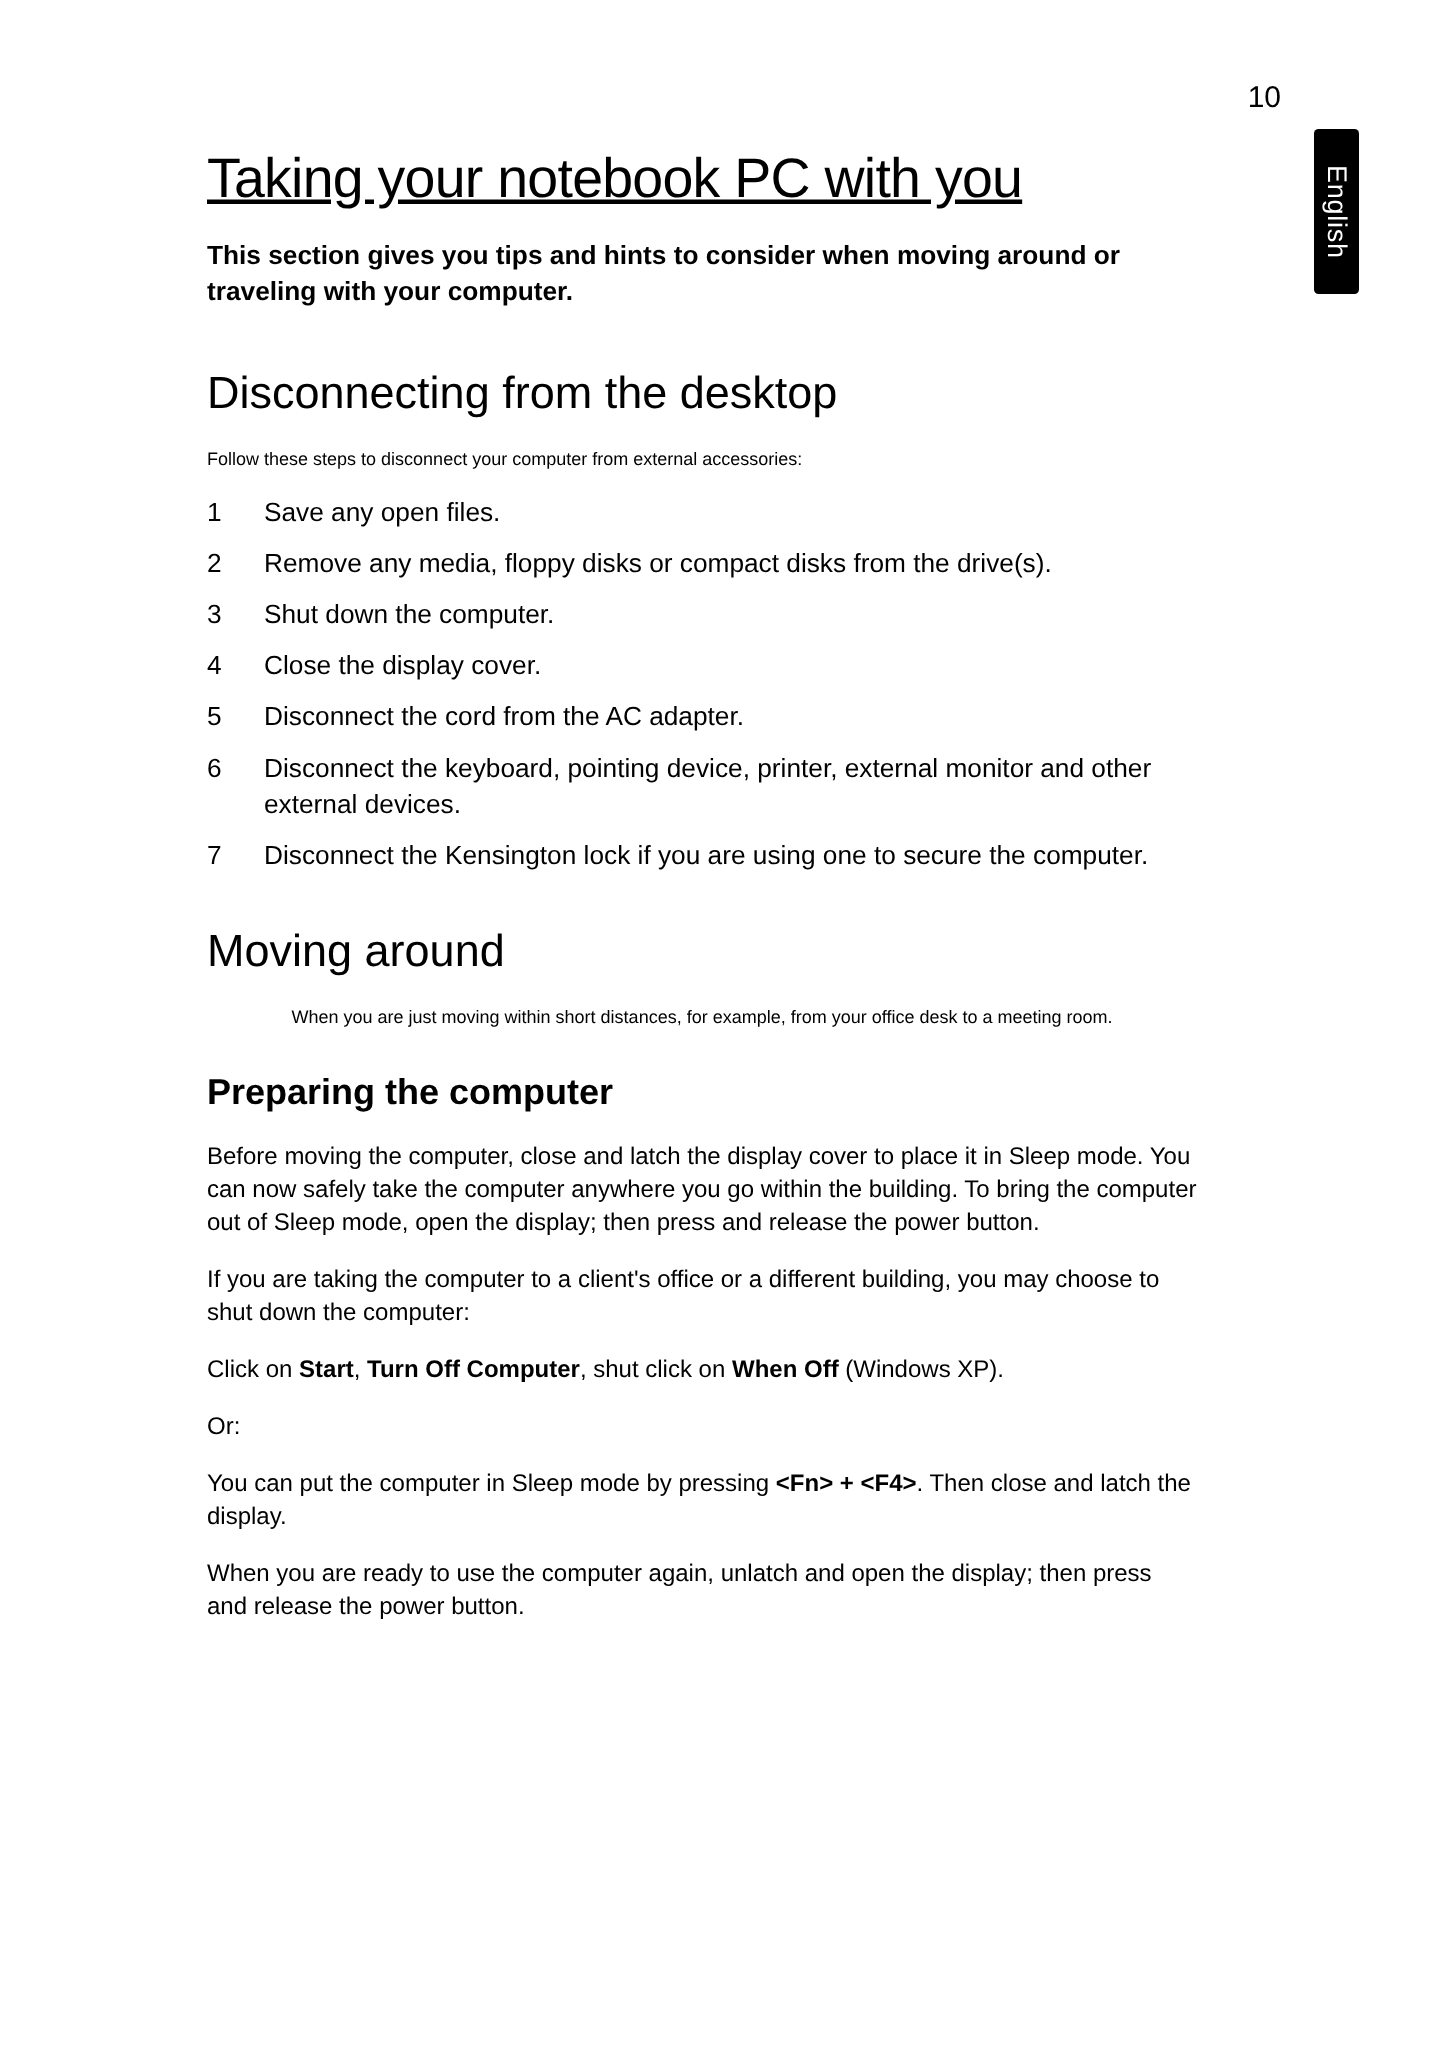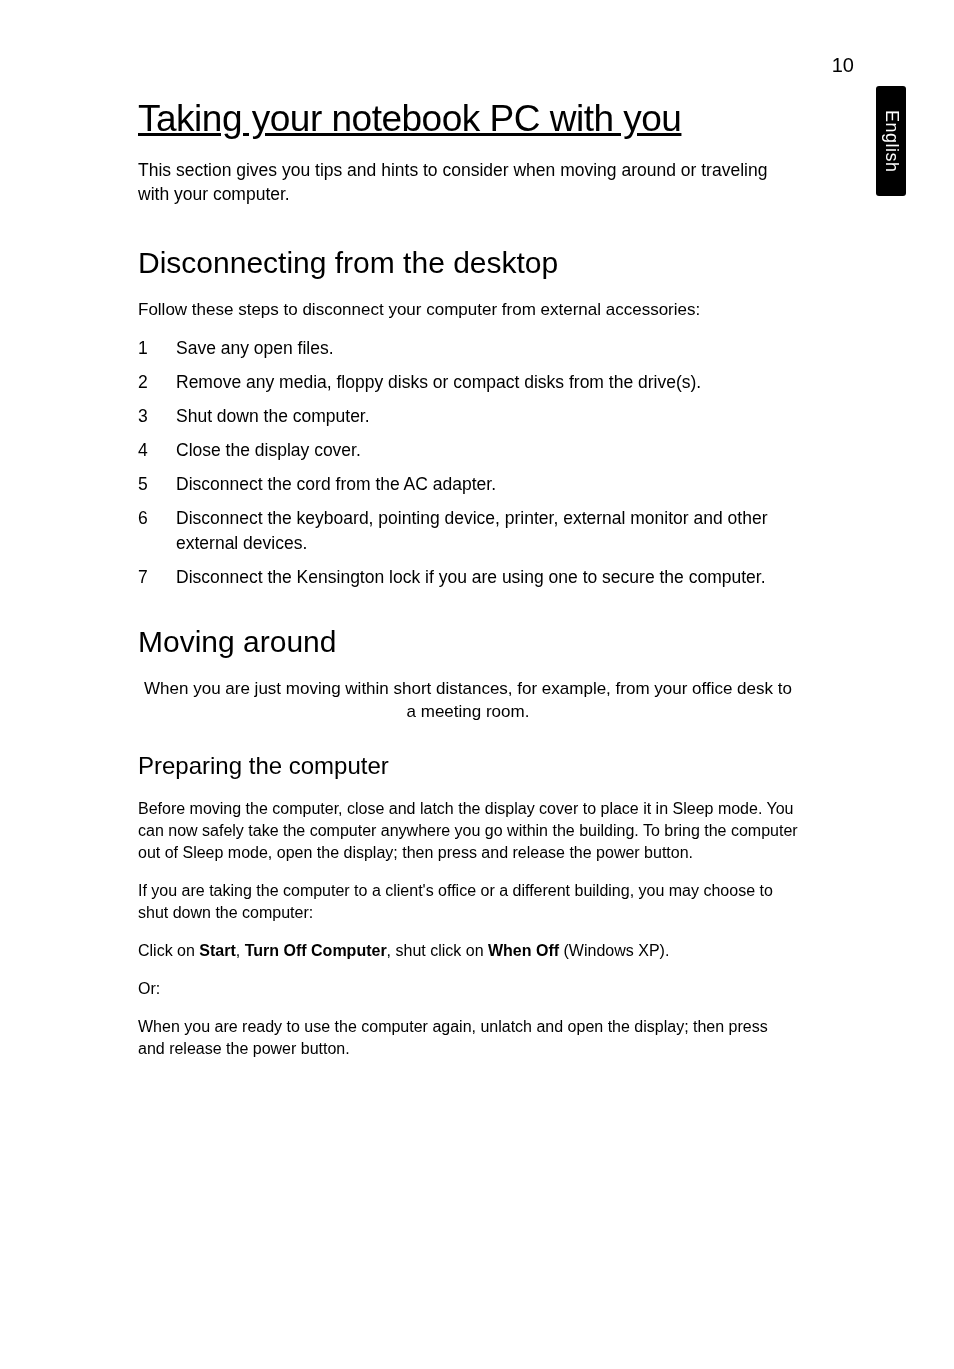--- a/index.html
+++ b/index.html
@@ -51,49 +51,50 @@
     font-size: 37px;
     font-weight: 400;
     margin-bottom: 18px;
     letter-spacing: -0.5px;
     text-decoration: underline;
   }
   .intro {
     font-size: 17.5px;
     line-height: 1.38;
     margin-bottom: 40px;
+    font-weight: bold;
   }
   .h2 {
     font-size: 30px;
     font-weight: 400;
     margin-bottom: 18px;
   }
   .body-text {
-    font-size: 17px;
+    font-size: 12px;
     line-height: 1.38;
     margin-bottom: 14px;
   }
   .num-list {
     margin-bottom: 36px;
   }
   .num-item {
     display: flex;
     font-size: 17.5px;
     line-height: 1.38;
     margin-bottom: 10px;
   }
   .num-item .num {
     flex: 0 0 38px;
   }
   .num-item .txt {
     flex: 1;
   }
   .h3 {
     font-size: 24px;
-    font-weight: 400;
+    font-weight: 700;
     margin-bottom: 18px;
     margin-top: 6px;
   }
   .p {
     font-size: 16px;
     line-height: 1.38;
     margin-bottom: 16px;
   }
   .bold { font-weight: 700; }
   .section-gap-lg { margin-top: 36px; }
@@ -152,16 +153,19 @@
   <div class="h3">Preparing the computer</div>
   <div class="p">Before moving the computer, close and latch the display cover to place it in Sleep mode. You can now safely take the computer anywhere you go within the building. To bring the computer out of Sleep mode, open the display; then press and release the power button.</div>
   <div class="p">If you are taking the computer to a client's office or a different building, you may choose to shut down the computer:</div>
 
   <div class="p">
     <span>Click on </span><span class="bold">Start</span><span>, </span><span class="bold">Turn Off Computer</span><span>, shut click on </span><span class="bold">When Off</span><span> (Windows XP).</span>
   </div>
 
   <div class="p">Or:</div>
 
+  <div class="p">
+    <span>You can put the computer in Sleep mode by pressing </span><span class="bold">&lt;Fn&gt; + &lt;F4&gt;</span><span>. Then close and latch the display.</span>
+  </div>
 
   <div class="p">When you are ready to use the computer again, unlatch and open the display; then press and release the power button.</div>
 
 </div>
 
 </body></html>

